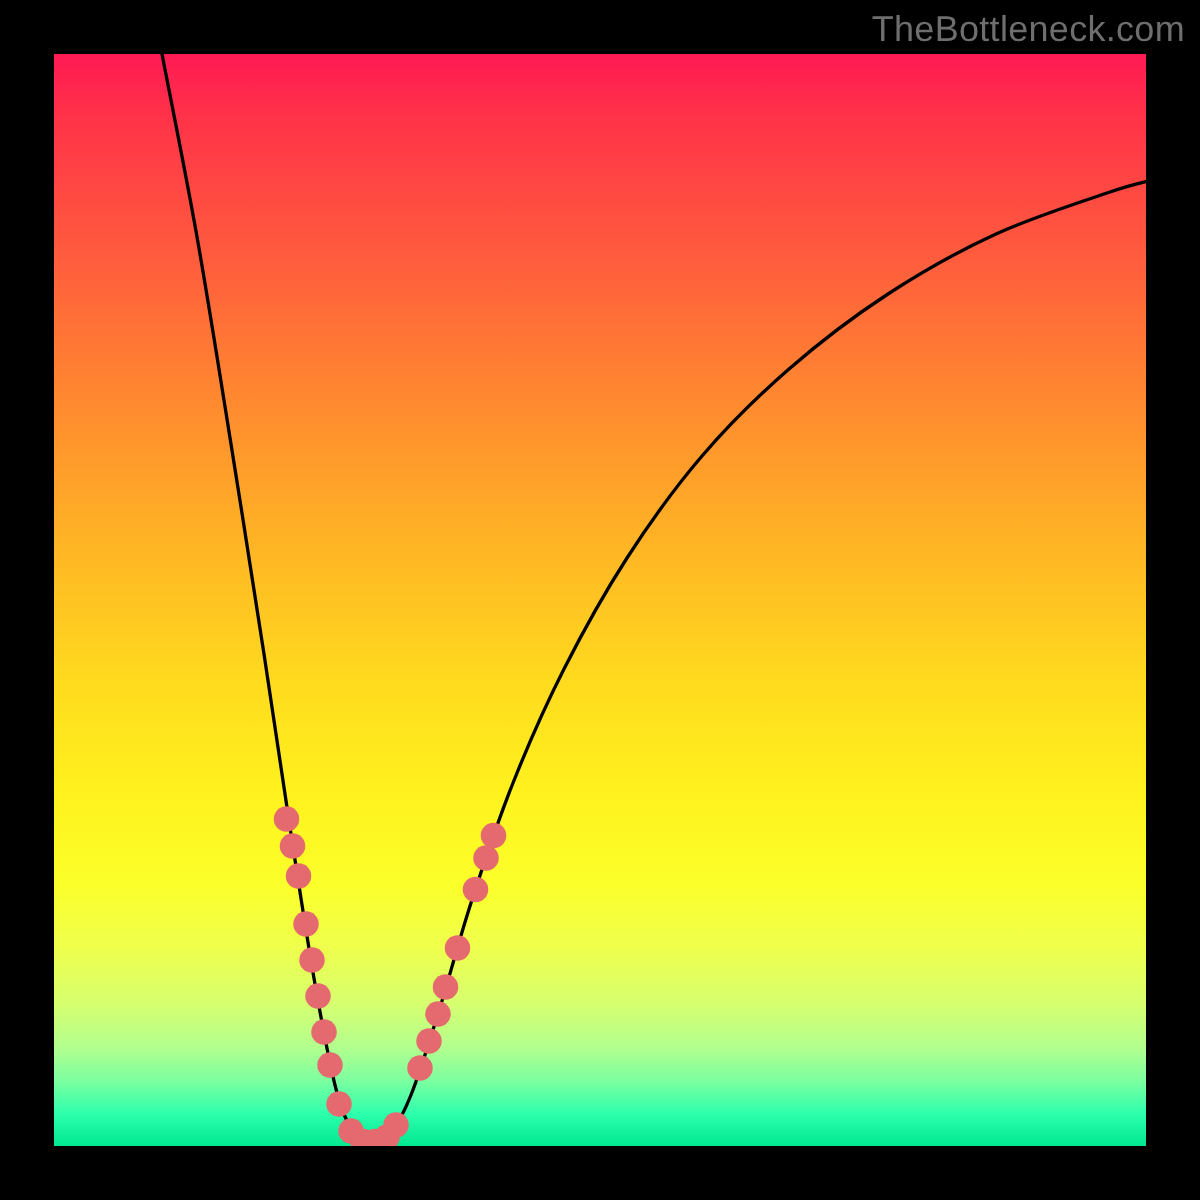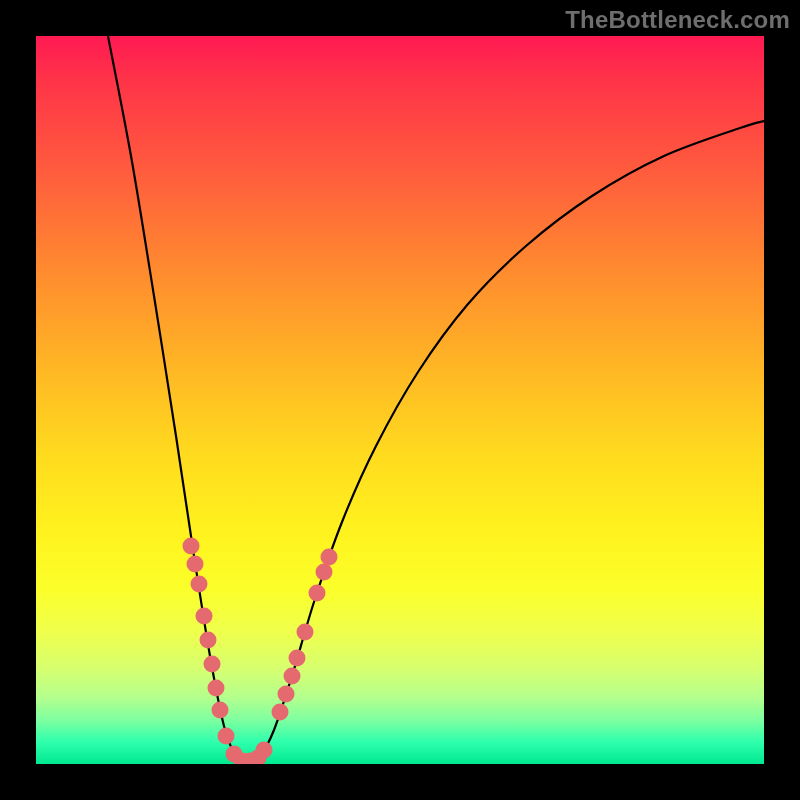--- a/index.html
+++ b/index.html
@@ -40,21 +40,21 @@
       #7dffa0 94%,
       #2effad 97%,
       #00e890 100%);
   }
   .watermark {
     position: absolute;
     top: 6px;
     right: 10px;
     color: #6e6e6e;
     font-size: 24px;
-    font-weight: 700;
+    font-weight: 400;
     letter-spacing: 0.2px;
     user-select: none;
   }
   svg.curve {
     position: absolute;
     top: 0;
     left: 0;
     width: 728px;
     height: 728px;
   }

